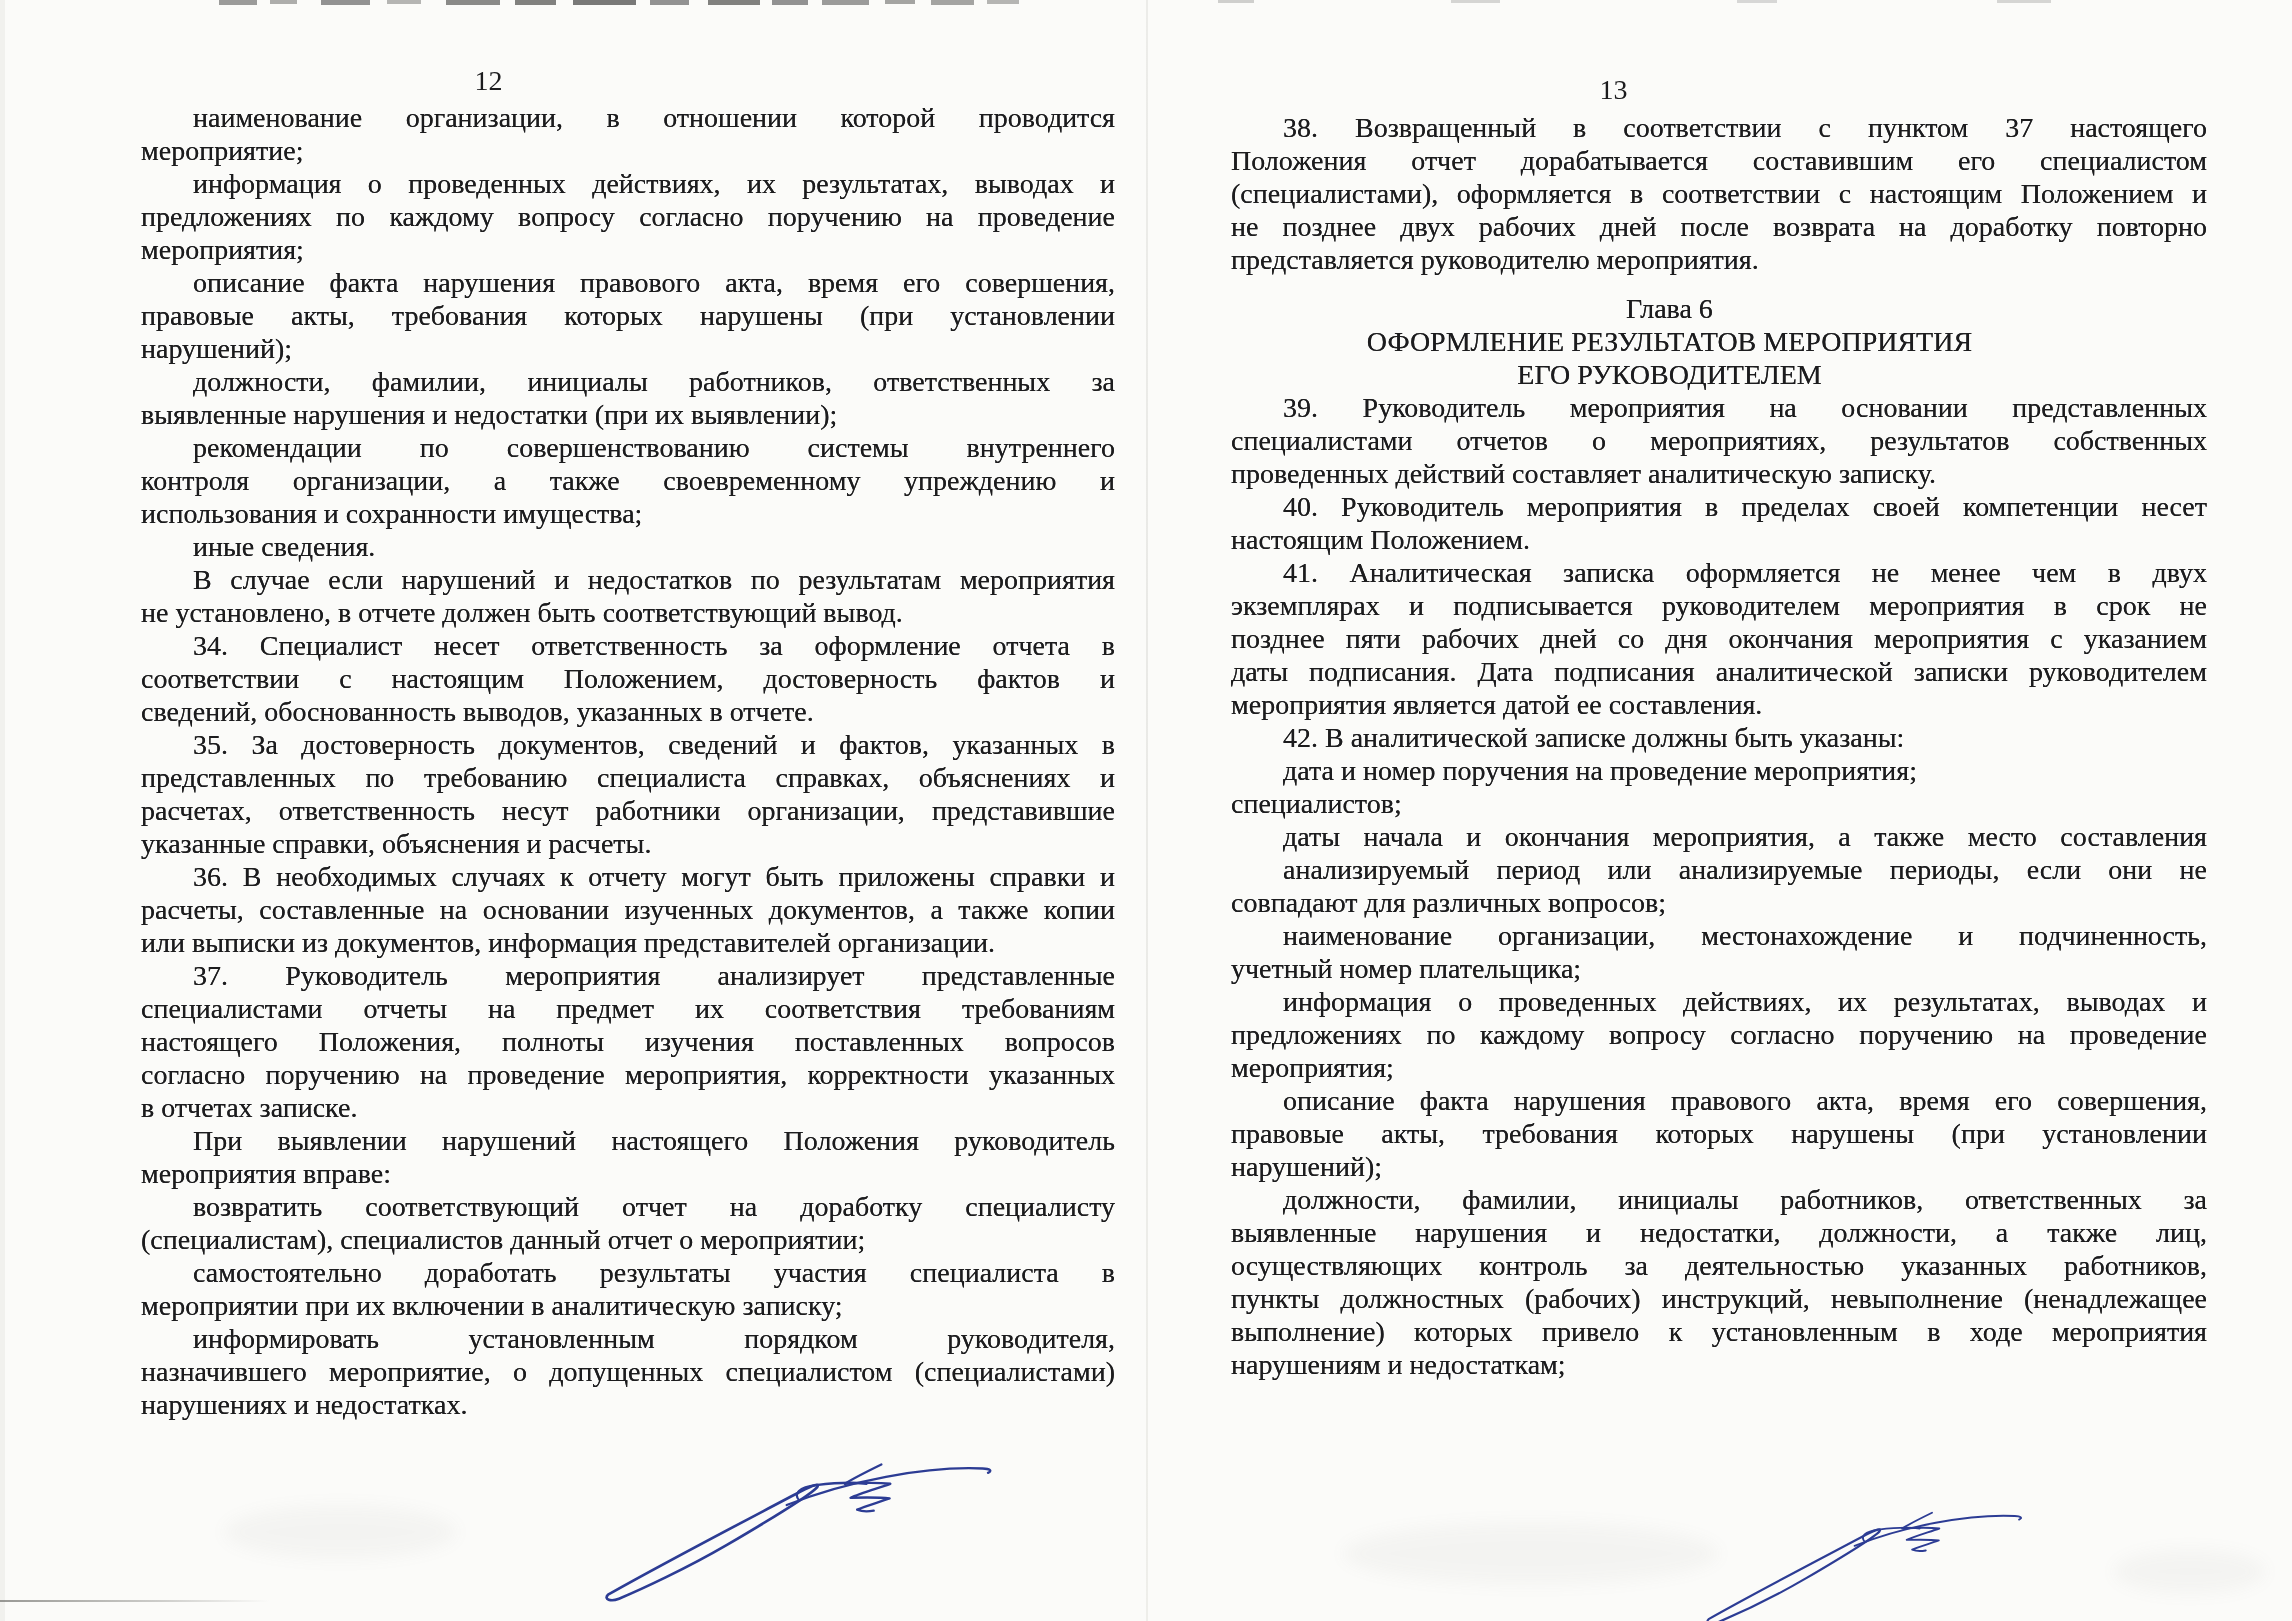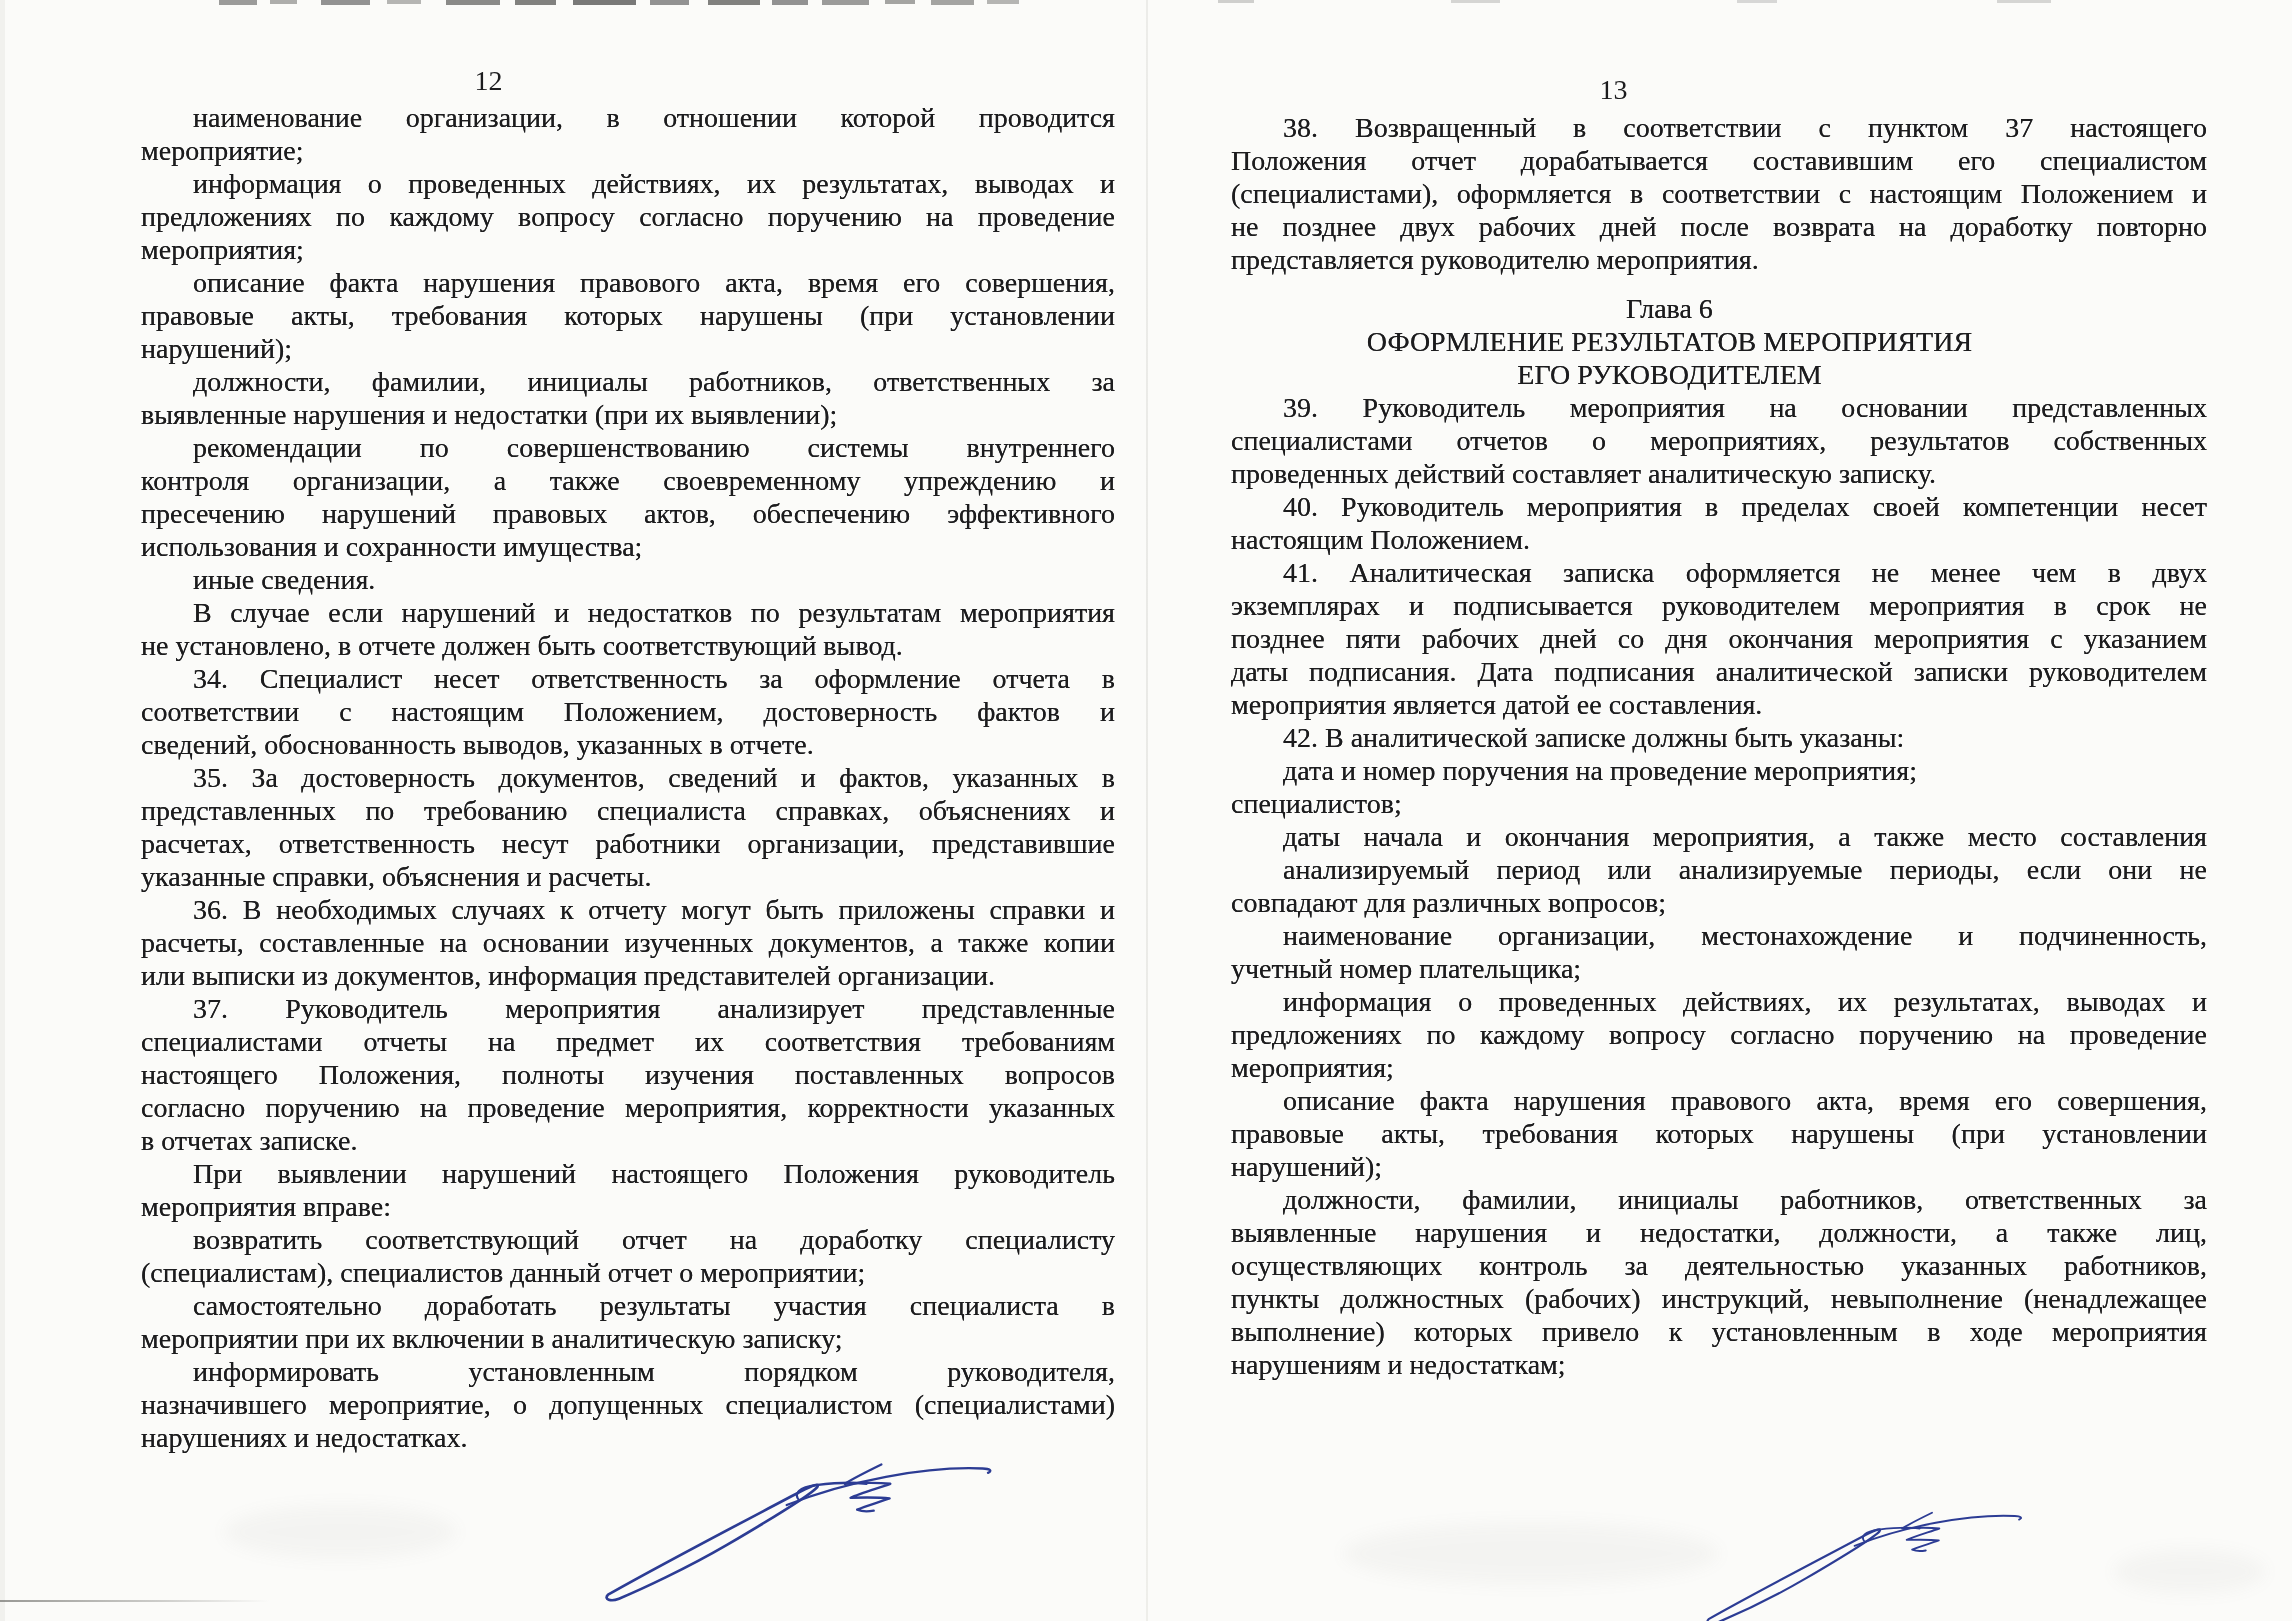--- a/index.html
+++ b/index.html
@@ -82,21 +82,20 @@
         <div class="ln j i">информация о проведенных действиях, их результатах, выводах и</div>
         <div class="ln j">предложениях по каждому вопросу согласно поручению на проведение</div>
         <div class="ln">мероприятия;</div>
         <div class="ln j i">описание факта нарушения правового акта, время его совершения,</div>
         <div class="ln j">правовые акты, требования которых нарушены (при установлении</div>
         <div class="ln">нарушений);</div>
         <div class="ln j i">должности, фамилии, инициалы работников, ответственных за</div>
         <div class="ln">выявленные нарушения и недостатки (при их выявлении);</div>
         <div class="ln j i">рекомендации по совершенствованию системы внутреннего</div>
         <div class="ln j">контроля организации, а также своевременному упреждению и</div>
-        <div class="ln j">пресечению нарушений правовых актов, обеспечению эффективного</div>
         <div class="ln">использования и сохранности имущества;</div>
         <div class="ln i">иные сведения.</div>
         <div class="ln j i">В случае если нарушений и недостатков по результатам мероприятия</div>
         <div class="ln">не установлено, в отчете должен быть соответствующий вывод.</div>
         <div class="ln j i">34. Специалист несет ответственность за оформление отчета в</div>
         <div class="ln j">соответствии с настоящим Положением, достоверность фактов и</div>
         <div class="ln">сведений, обоснованность выводов, указанных в отчете.</div>
         <div class="ln j i">35. За достоверность документов, сведений и фактов, указанных в</div>
         <div class="ln j">представленных по требованию специалиста справках, объяснениях и</div>
         <div class="ln j">расчетах, ответственность несут работники организации, представившие</div>

